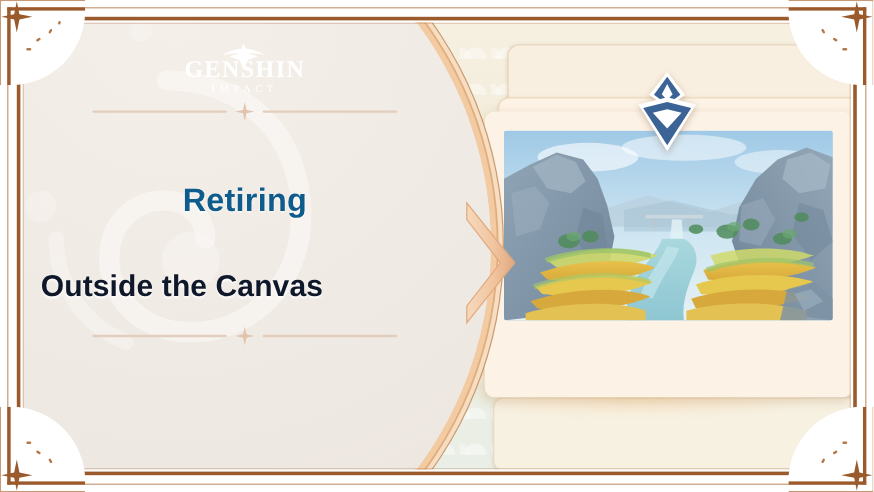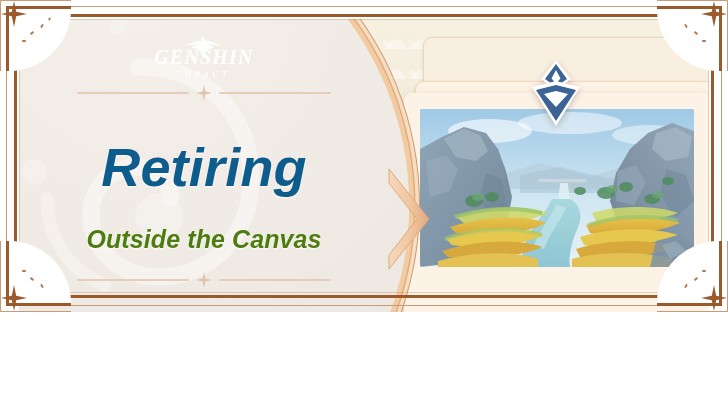--- a/index.html
+++ b/index.html
@@ -4,23 +4,22 @@
 <style>
   html,body{margin:0;padding:0;background:#ffffff;}
   body{
     width:728px;height:410px;overflow:hidden;
     font-family:"Liberation Sans", sans-serif;
     -webkit-font-smoothing:antialiased;
   }
 
   
   .banner{
-    position:relative;width:728px;height:312px;overflow:hidden;
+    position:relative;width:728px;height:410px;overflow:hidden;
     background:#ffffff;
-    font-style:italic;
   }
 
   
   .frame-outer{
     position:absolute;left:6px;top:6px;right:6px;bottom:6px;
     border:1.5px solid #c79a78;
     pointer-events:none;z-index:40;
   }
   .frame-inner{
     position:absolute;left:14px;top:14px;right:14px;bottom:14px;
@@ -172,30 +171,30 @@
   .divider .ln{
     position:absolute;top:6.5px;height:2px;background:#e3cdbc;border-radius:2px;
   }
   .divider .ln.l{left:8px;width:112px;}
   .divider .ln.r{right:8px;width:112px;}
   .divider .st{position:absolute;left:50%;top:0;transform:translateX(-50%);}
 
   .title{
     margin-top:46px;
     color:#0e5c8c;
-    font-size:54px;line-height:45px;font-weight:bold;
+    font-size:27px;line-height:45px;font-weight:bold;
     text-align:center;letter-spacing:.2px;
     text-shadow:0 1px 2px rgba(255,255,255,.9);
     width:330px;
   }
   .subtitle{
     margin-top:34px;
-    color:#4d7c0f;
+    color:#0f172a;
     font-size:25px;font-weight:bold;line-height:30px;
-    text-align:center;letter-spacing:.1px;
+    letter-spacing:.1px;
     text-shadow:0 1px 2px rgba(255,255,255,.9);
     width:340px;
   }
   .divider.bottom{margin-top:18px;width:270px;}
 </style>
 </head>
 <body>
 
 <div class="banner">
 

